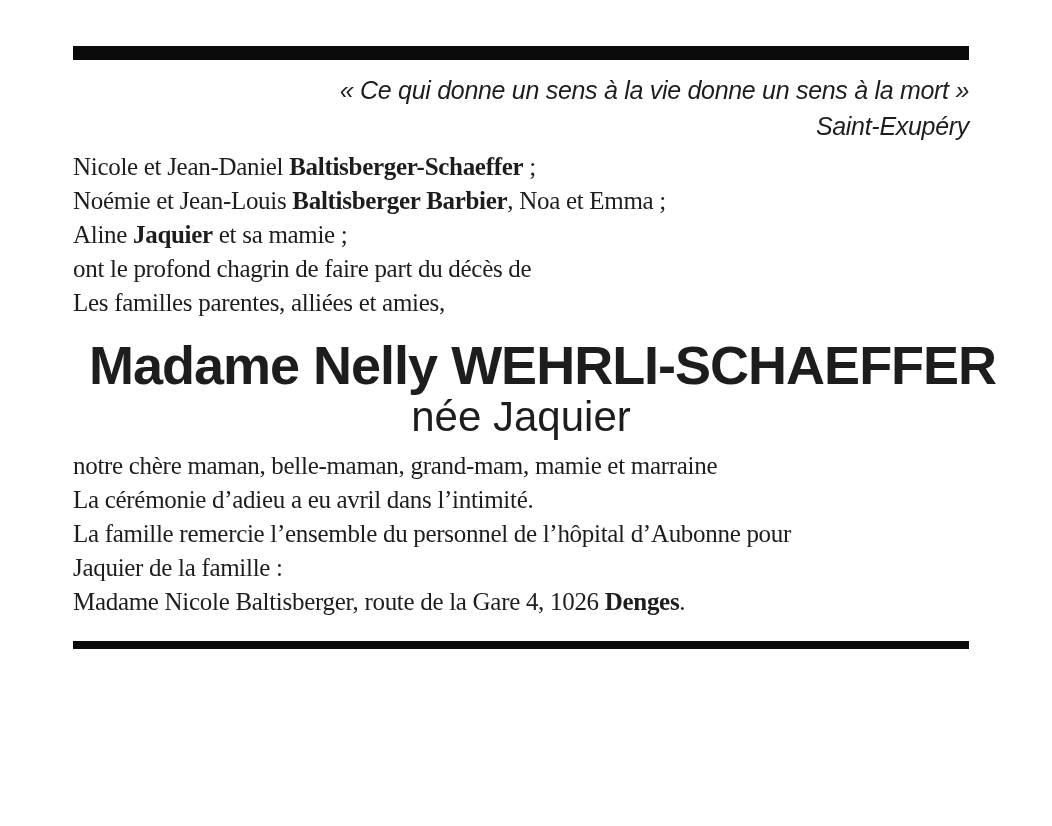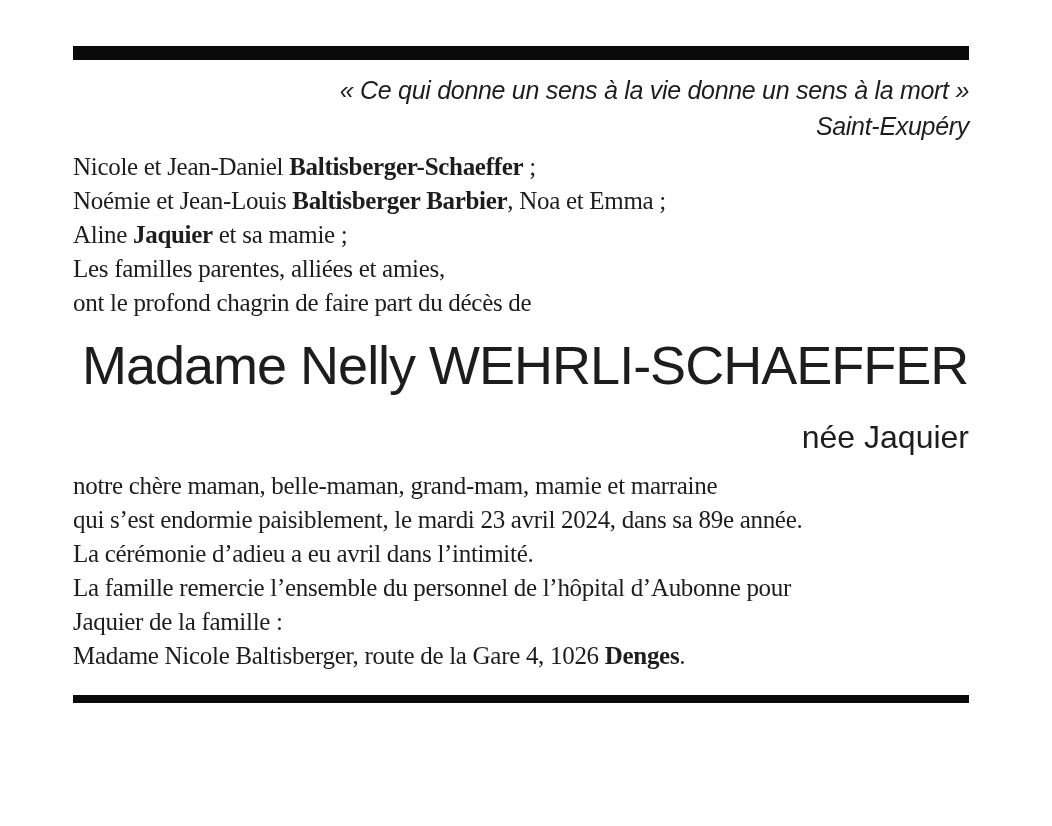--- a/index.html
+++ b/index.html
@@ -35,32 +35,33 @@
     white-space: nowrap;
   }
   .family {
     margin-top: 6px;
     font-size: 25px;
     line-height: 34px;
     letter-spacing: -0.3px;
     white-space: nowrap;
   }
   .title {
-    margin: 16px 0 0 9px;
+    margin: 16px 0 0 16px;
     font-size: 54px;
-    font-weight: normal;
+    font-weight: bold;
     line-height: 58px;
     letter-spacing: -1px;
+    text-align: center;
     white-space: nowrap;
   }
   .maiden {
-    margin-top: 23px;
-    font-size: 32px;
+    margin-top: 3px;
+    font-size: 42px;
     line-height: 40px;
-    text-align: right;
+    text-align: center;
   }
   .body-text {
     margin-top: 12px;
     font-size: 25px;
     line-height: 34px;
     letter-spacing: -0.3px;
     white-space: nowrap;
   }
   .line { white-space: nowrap; font-family: Liberation Serif, serif; }
   .b { font-weight: bold; }
@@ -74,31 +75,30 @@
 
   <div class="quote">
     <div>« Ce qui donne un sens à la vie donne un sens à la mort »</div>
     <div>Saint-Exupéry</div>
   </div>
 
   <div class="family">
       <div class="line"><span>Nicole et Jean-Daniel </span><span class="b">Baltisberger-Schaeffer</span><span> ;</span></div>
       <div class="line"><span>Noémie et Jean-Louis </span><span class="b">Baltisberger Barbier</span><span>, Noa et Emma ;</span></div>
       <div class="line"><span>Aline </span><span class="b">Jaquier</span><span> et sa mamie ;</span></div>
+      <div class="line"><span>ont le profond chagrin de faire part du décès de</span></div>
       <div class="line"><span>Les familles parentes, alliées et amies,</span></div>
-      <div class="line"><span>ont le profond chagrin de faire part du décès de</span></div>
     </div>
 
   <h1 class="title">Madame Nelly WEHRLI-SCHAEFFER</h1>
 
   <div class="maiden">née Jaquier</div>
 
   <div class="body-text">
       <div class="line"><span>notre chère maman, belle-maman, grand-mam, mamie et marraine</span></div>
-      <div class="line"><span>qui s’est endormie paisiblement, le mardi 23 avril 2024, dans sa 89e année.</span></div>
       <div class="line"><span>La cérémonie d’adieu a eu avril dans l’intimité.</span></div>
       <div class="line"><span>La famille remercie l’ensemble du personnel de l’hôpital d’Aubonne pour</span></div>
       <div class="line"><span>Jaquier de la famille :</span></div>
       <div class="line"><span>Madame Nicole Baltisberger, route de la Gare 4, 1026 </span><span class="b">Denges</span><span>.</span></div>
     </div>
 
   <div class="bar bottom"></div>
 
 </div>
 

